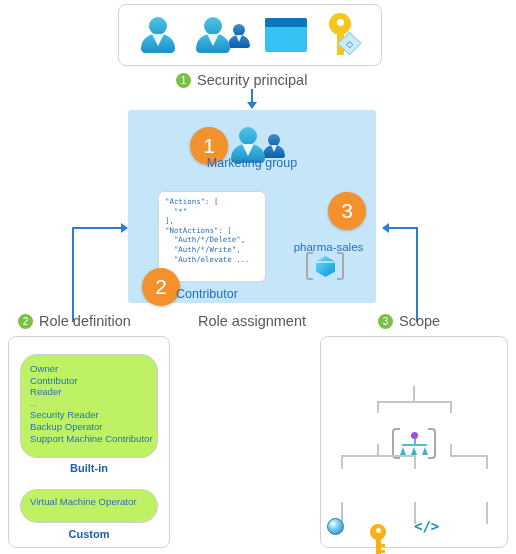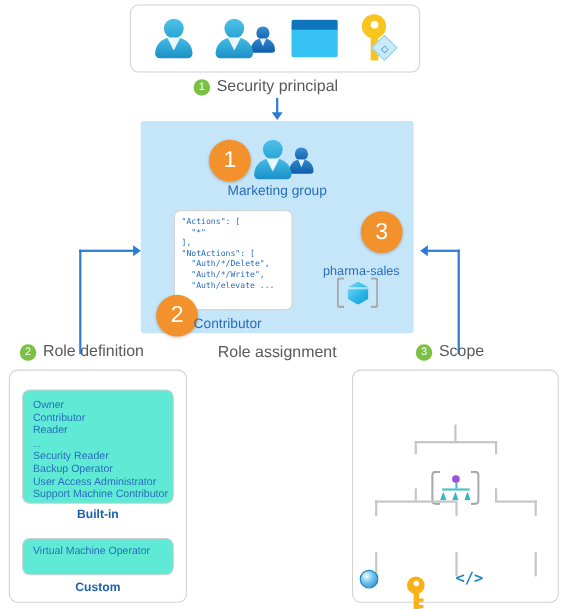--- a/index.html
+++ b/index.html
@@ -18,22 +18,22 @@
   
   .abs { position: absolute; }
   .panel-outline {
     border: 1px solid #d2d2d2;
     border-radius: 8px;
     background: #ffffff;
     box-sizing: border-box;
   }
   .inner-box {
     border: 1px solid #cfcfcf;
-    border-radius: 7px;
-    background: #5eead4;
+    border-radius: 17px;
+    background: #bef264;
     box-sizing: border-box;
   }
 
   
   .badge-green {
     width: 15px; height: 15px;
     border-radius: 50%;
     background: #7ac143;
     color: #ffffff;
     font-size: 10px;
@@ -165,21 +165,21 @@
 
   
   #role-assignment-box {
     left: 128px; top: 110px; width: 248px; height: 193px;
     background: #c5e5f8;
     border-radius: 3px;
   }
   #marketing-badge { left: 190px; top: 127px; }
   #marketing-icon  { left: 228px; top: 124px; }
   #marketing-label {
-    left: 128px; top: 166px; width: 248px;
+    left: 128px; top: 156px; width: 248px;
     text-align: center;
     font-size: 12.5px; color: #2a6ebb;
   }
   #json-box {
     left: 158px; top: 191px; width: 108px; height: 91px;
     background: #ffffff;
     border: 1px solid #d5d5d5;
     border-radius: 6px;
     padding: 5px 6px;
     box-sizing: border-box;
@@ -455,21 +455,20 @@
 <div class="abs panel-outline" id="role-def-panel"></div>
 
 <div class="abs inner-box" id="builtin-box">
   <div class="role-list" id="builtin-list">
       <div>Owner</div>
       <div>Contributor</div>
       <div>Reader</div>
       <div style="opacity: 0.8; font-size: 8px;">...</div>
       <div>Security Reader</div>
       <div>Backup Operator</div>
-      <div>User Access Administrator</div>
       <div>Support Machine Contributor</div>
     </div>
 </div>
 <div class="group-label" id="builtin-label">Built-in</div>
 
 <div class="abs inner-box" id="custom-box">
   <div class="role-list" id="custom-list">
       <div>Virtual Machine Operator</div>
     </div>
 </div>

